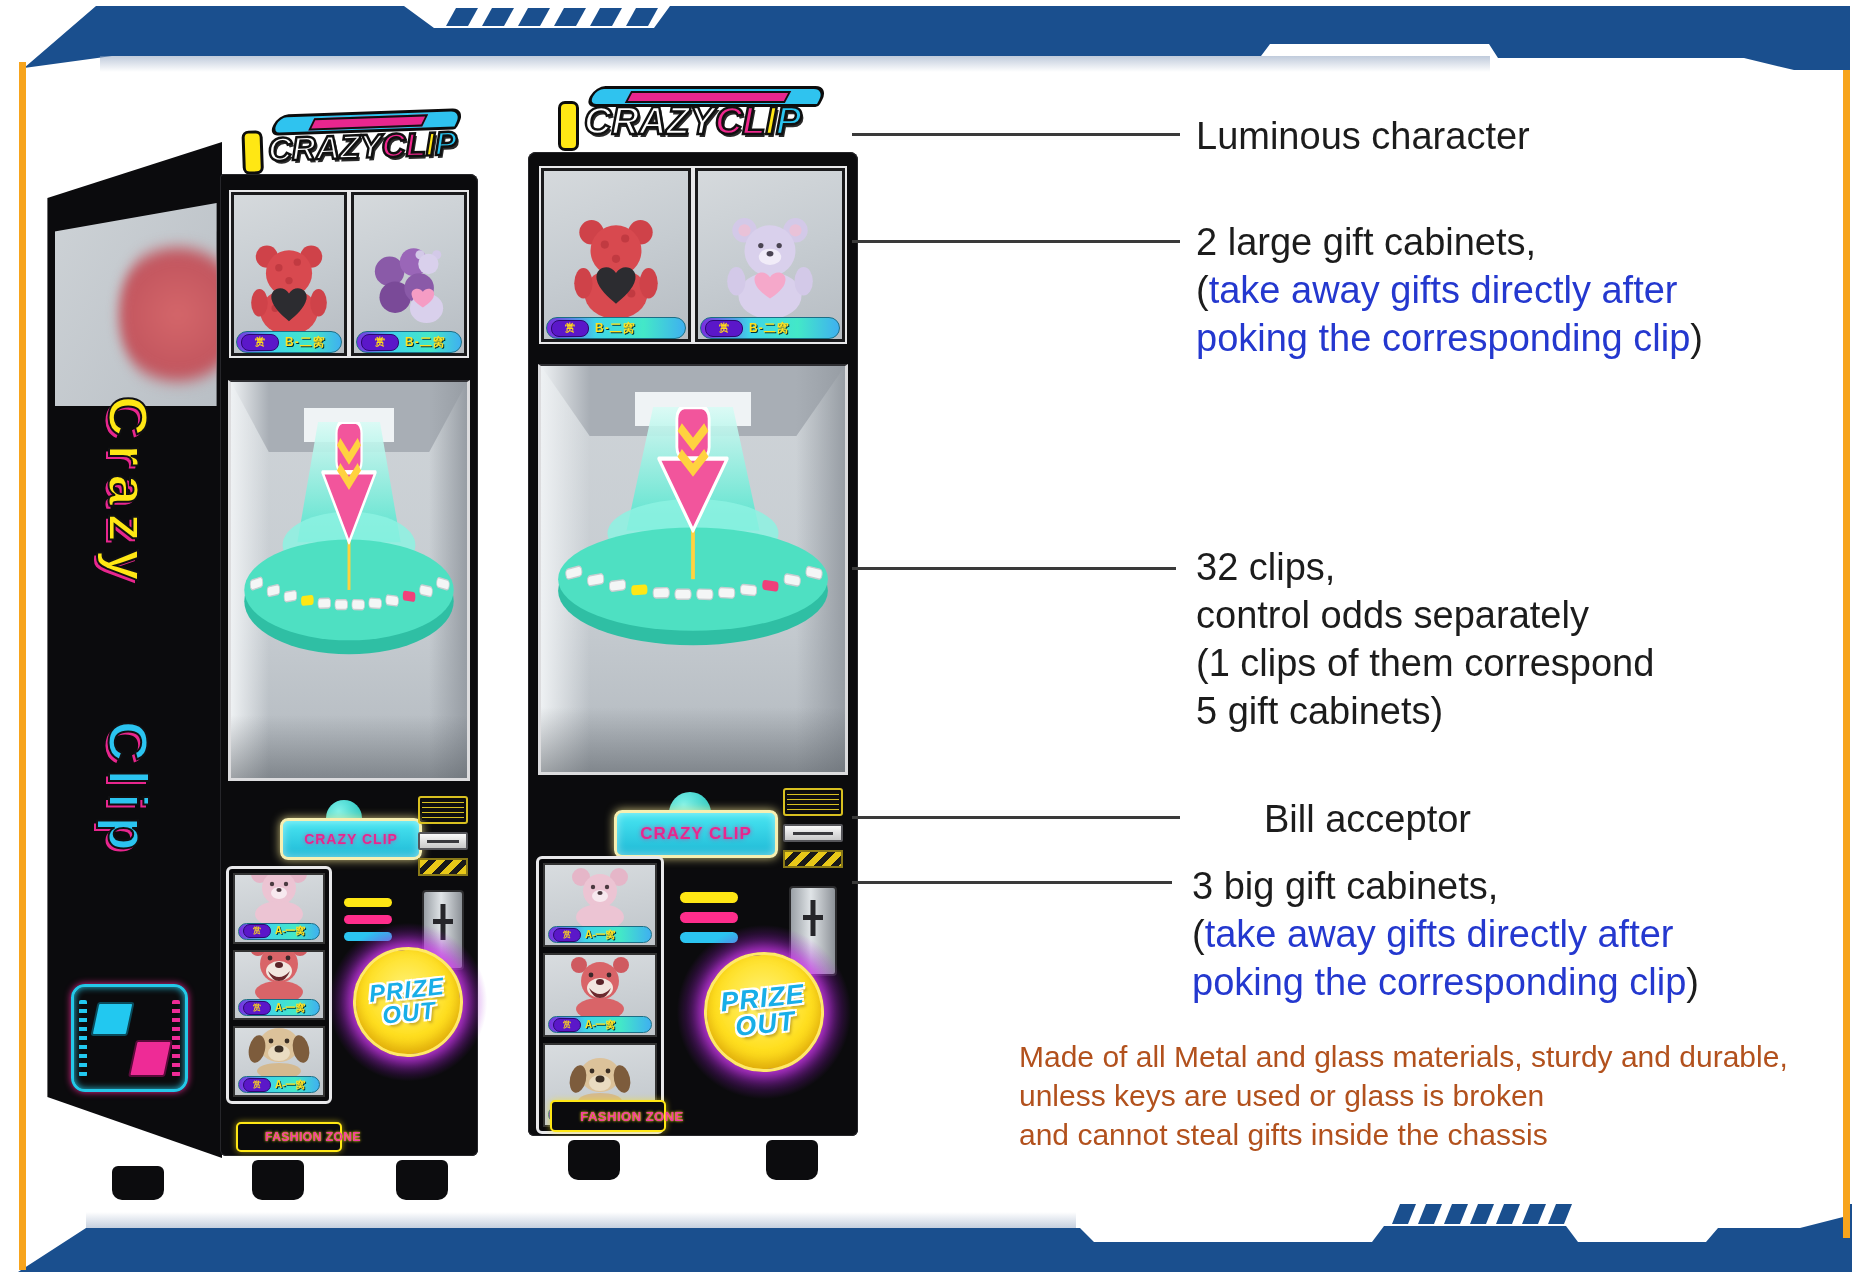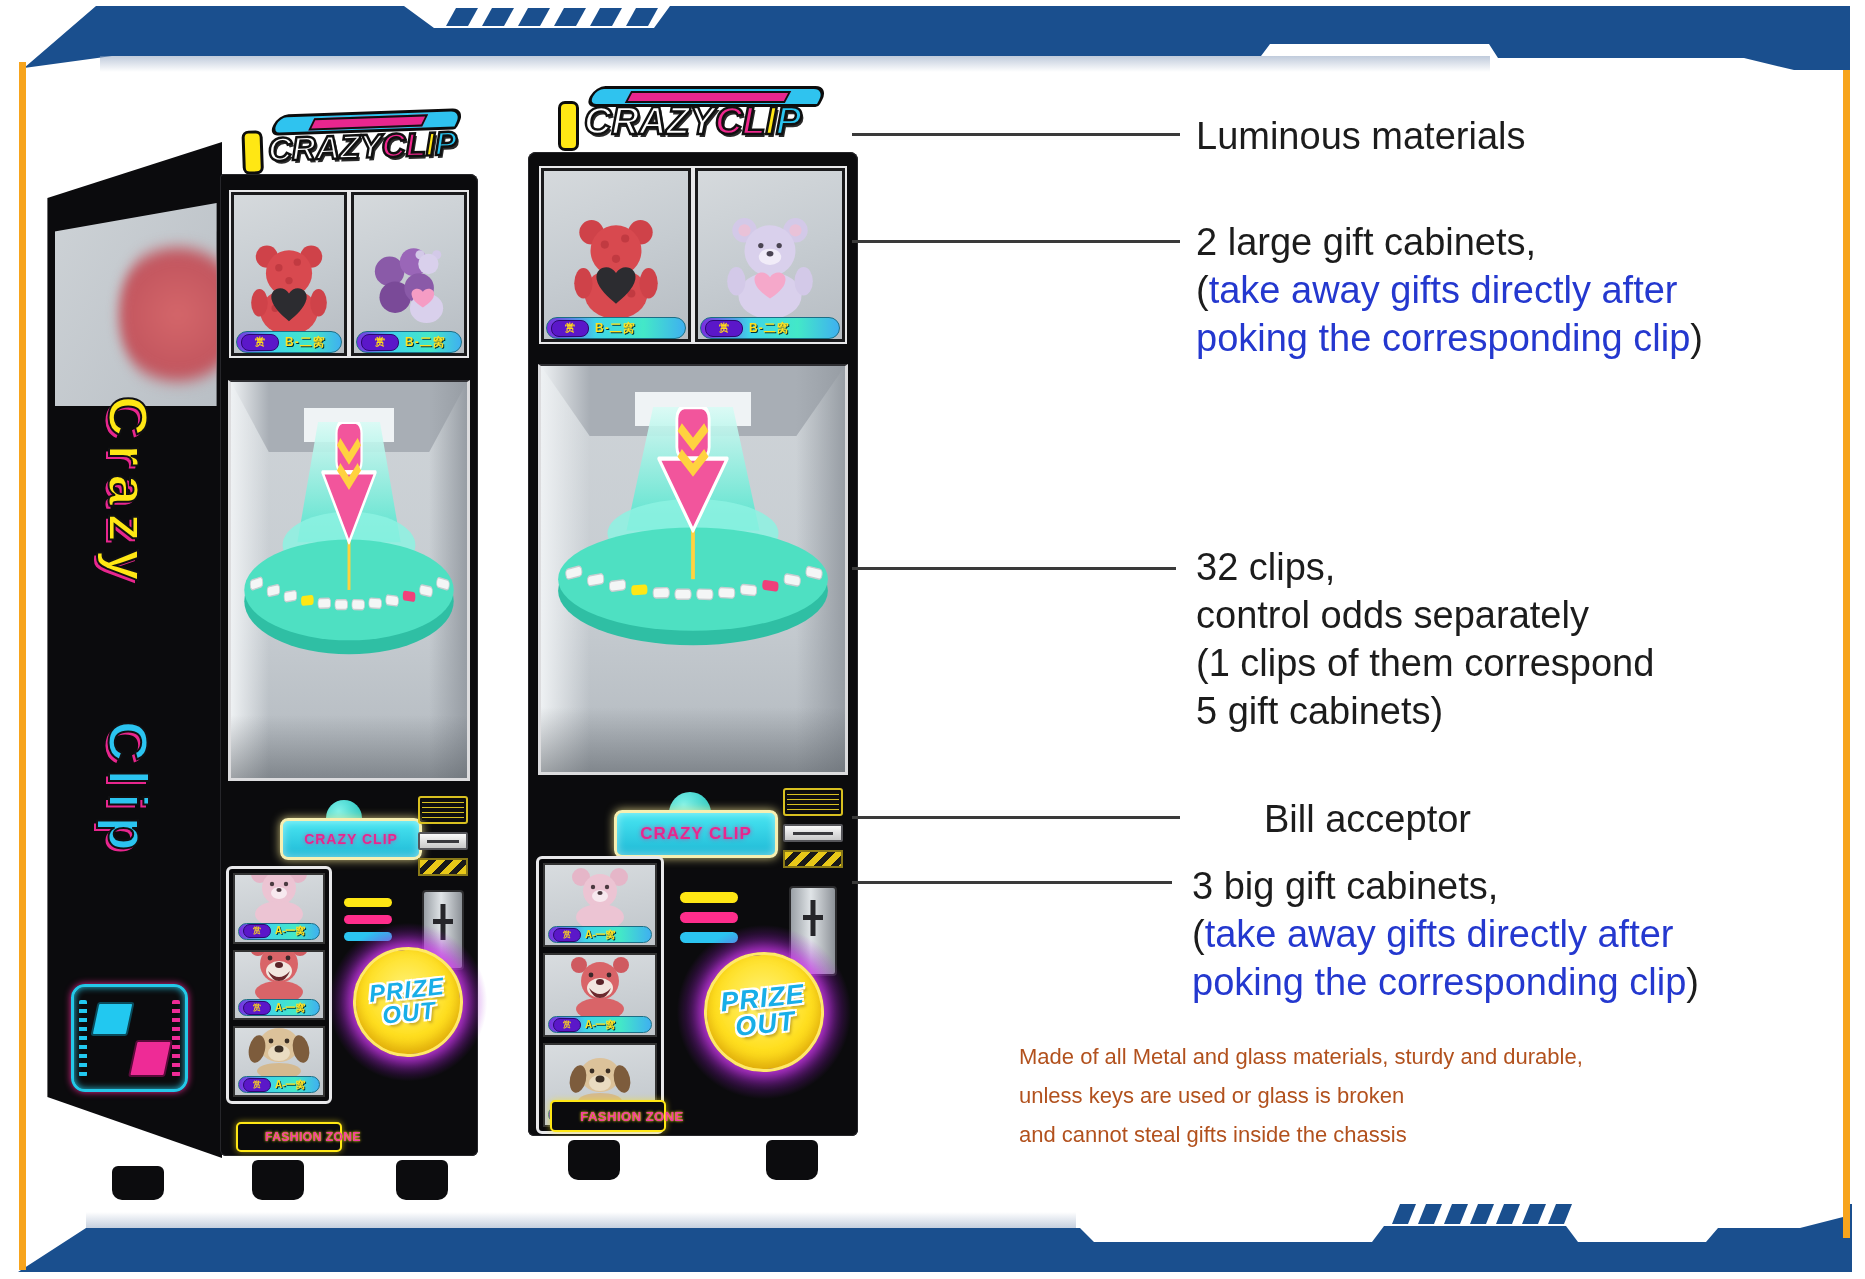--- a/index.html
+++ b/index.html
@@ -19,21 +19,21 @@
   #cl5{left:852px;top:881px;width:320px}
 
   
   .ann{position:absolute;color:#1c1c1c;font-size:38px;line-height:48px;white-space:nowrap;}
   .ann .blue{color:#2438cf;}
   #an1{left:1196px;top:112px}
   #an2{left:1196px;top:218px}
   #an3{left:1196px;top:543px}
   #an4{left:1264px;top:795px}
   #an5{left:1192px;top:862px}
-  #an6{left:1019px;top:1037px;color:#b2511d;font-size:22px;line-height:39px;}
+  #an6{left:1019px;top:1037px;color:#b2511d;font-size:30px;line-height:39px;}
 
   
   .machine{position:absolute;}
   .m-right{left:528px;top:88px;width:330px;height:1092px;}
   .m-left{left:42px;top:108px;width:436px;height:1092px;}
   .body{position:absolute;background:#0b0b0d;border-radius:8px 8px 6px 6px;
         box-shadow:inset 0 0 0 1px #26262a;}
   .m-right .body{left:0;top:64px;width:330px;height:984px;}
   .m-left  .body{left:178px;top:66px;width:258px;height:982px;border-radius:4px 8px 6px 6px;}
 
@@ -592,21 +592,21 @@
     <div class="foot f1"></div>
     <div class="foot f2"></div>
   </div>
 
   <div class="cl" id="cl1"></div>
   <div class="cl" id="cl2"></div>
   <div class="cl" id="cl3"></div>
   <div class="cl" id="cl4"></div>
   <div class="cl" id="cl5"></div>
 
-  <div class="ann" id="an1">Luminous materials</div>
+  <div class="ann" id="an1">Luminous character</div>
 
   <div class="ann" id="an2">
     <div>2 large gift cabinets,</div>
     <div><span>(</span><span class="blue">take away gifts directly after</span></div>
     <div><span class="blue">poking the corresponding clip</span><span>)</span></div>
   </div>
 
   <div class="ann" id="an3">
     <div>32 clips,</div>
     <div>control odds separately</div>

